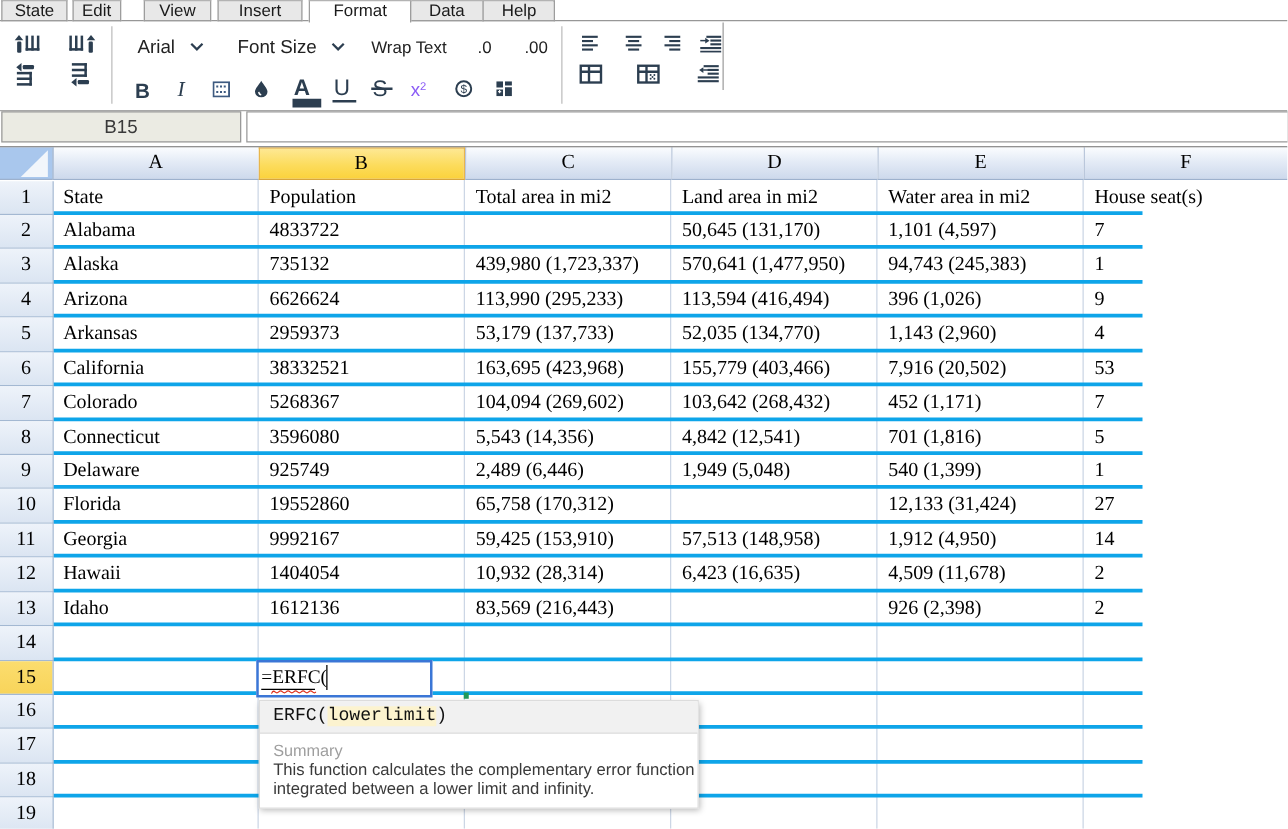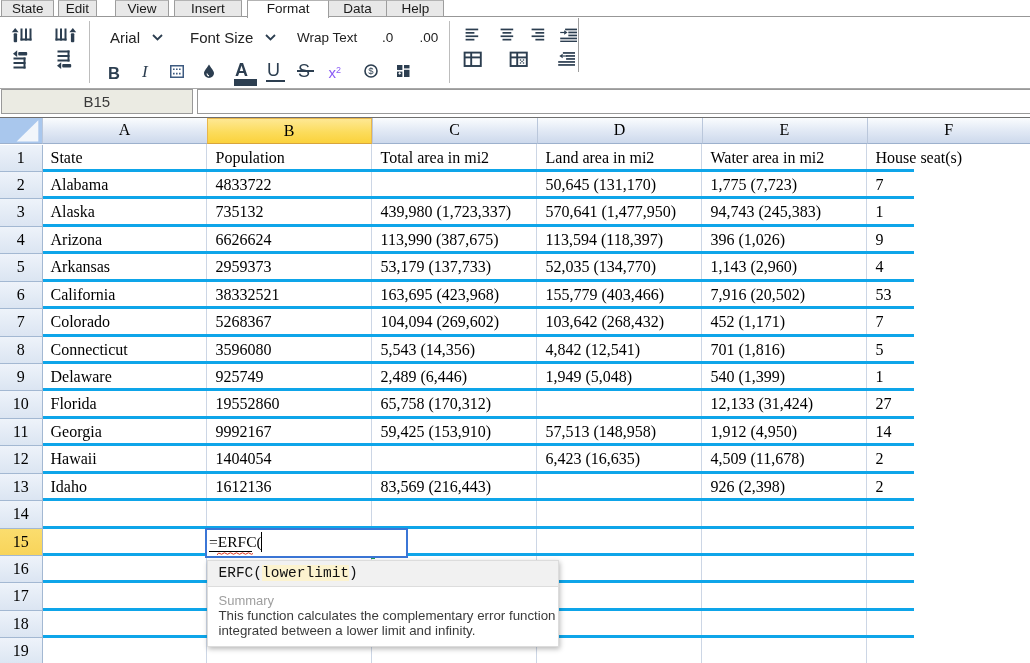--- a/index.html
+++ b/index.html
@@ -185,38 +185,38 @@
     <span class="cell" style="left:329.0px">Total area in mi2</span>
     <span class="cell" style="left:494.0px">Land area in mi2</span>
     <span class="cell" style="left:659.0px">Water area in mi2</span>
     <span class="cell" style="left:824.0px">House seat(s)</span>
   </div>
 <div class="rh" style="top:172.03px">2</div>
 <div class="row" style="top:172.03px">
     <span class="cell" style="left:-1.0px">Alabama</span>
     <span class="cell" style="left:164.0px">4833722</span>
     <span class="cell" style="left:494.0px">50,645 (131,170)</span>
-    <span class="cell" style="left:659.0px">1,775 (7,723)</span>
+    <span class="cell" style="left:659.0px">1,101 (4,597)</span>
     <span class="cell" style="left:824.0px">7</span>
   </div>
 <div class="rh" style="top:199.45999999999998px">3</div>
 <div class="row" style="top:199.45999999999998px">
     <span class="cell" style="left:-1.0px">Alaska</span>
     <span class="cell" style="left:164.0px">735132</span>
     <span class="cell" style="left:329.0px">439,980 (1,723,337)</span>
     <span class="cell" style="left:494.0px">570,641 (1,477,950)</span>
     <span class="cell" style="left:659.0px">94,743 (245,383)</span>
     <span class="cell" style="left:824.0px">1</span>
   </div>
 <div class="rh" style="top:226.89px">4</div>
 <div class="row" style="top:226.89px">
     <span class="cell" style="left:-1.0px">Arizona</span>
     <span class="cell" style="left:164.0px">6626624</span>
-    <span class="cell" style="left:329.0px">113,990 (387,675)</span>
-    <span class="cell" style="left:494.0px">113,594 (118,397)</span>
+    <span class="cell" style="left:329.0px">113,990 (295,233)</span>
+    <span class="cell" style="left:494.0px">113,594 (416,494)</span>
     <span class="cell" style="left:659.0px">396 (1,026)</span>
     <span class="cell" style="left:824.0px">9</span>
   </div>
 <div class="rh" style="top:254.32px">5</div>
 <div class="row" style="top:254.32px">
     <span class="cell" style="left:-1.0px">Arkansas</span>
     <span class="cell" style="left:164.0px">2959373</span>
     <span class="cell" style="left:329.0px">53,179 (137,733)</span>
     <span class="cell" style="left:494.0px">52,035 (134,770)</span>
     <span class="cell" style="left:659.0px">1,143 (2,960)</span>
@@ -272,20 +272,21 @@
     <span class="cell" style="left:164.0px">9992167</span>
     <span class="cell" style="left:329.0px">59,425 (153,910)</span>
     <span class="cell" style="left:494.0px">57,513 (148,958)</span>
     <span class="cell" style="left:659.0px">1,912 (4,950)</span>
     <span class="cell" style="left:824.0px">14</span>
   </div>
 <div class="rh" style="top:446.33000000000004px">12</div>
 <div class="row" style="top:446.33000000000004px">
     <span class="cell" style="left:-1.0px">Hawaii</span>
     <span class="cell" style="left:164.0px">1404054</span>
+    <span class="cell" style="left:329.0px">10,932 (28,314)</span>
     <span class="cell" style="left:494.0px">6,423 (16,635)</span>
     <span class="cell" style="left:659.0px">4,509 (11,678)</span>
     <span class="cell" style="left:824.0px">2</span>
   </div>
 <div class="rh" style="top:473.76px">13</div>
 <div class="row" style="top:473.76px">
     <span class="cell" style="left:-1.0px">Idaho</span>
     <span class="cell" style="left:164.0px">1612136</span>
     <span class="cell" style="left:329.0px">83,569 (216,443)</span>
     <span class="cell" style="left:659.0px">926 (2,398)</span>
@@ -297,21 +298,21 @@
 <div class="row" style="top:528.62px"></div>
 <div class="rh" style="top:556.05px">16</div>
 <div class="row" style="top:556.05px"></div>
 <div class="rh" style="top:583.48px">17</div>
 <div class="row" style="top:583.48px"></div>
 <div class="rh" style="top:610.91px">18</div>
 <div class="row" style="top:610.91px"></div>
 <div class="rh" style="top:638.34px">19</div>
 <div class="row" style="top:638.34px"></div>
 <div class="abs" style="left:370.6px;top:554.4px;width:4.6px;height:5px;background:#21995a;z-index:4"></div>
-<div class="abs" style="left:205.4px;top:527.7px;width:203px;height:30.3px;box-sizing:border-box;border:2.5px solid #3b76d6;background:#fff;z-index:5">
+<div class="abs" style="left:205.4px;top:527.7px;width:141px;height:30.3px;box-sizing:border-box;border:2.5px solid #3b76d6;background:#fff;z-index:5">
 <span style="position:absolute;left:1.6px;top:3px;font-family:'Liberation Serif',serif;font-size:15.5px;color:#000">=ERFC(</span>
 <span style="position:absolute;left:2px;top:21px;width:43px;height:1px;background:#000"></span>
 <svg style="position:absolute;left:9.5px;top:22.8px" width="36" height="4" viewBox="0 0 36 4">
       <path d="M0 3 Q1.5 0 3 1.5 T6 1.5 T9 1.5 T12 1.5 T15 1.5 T18 1.5 T21 1.5 T24 1.5 T27 1.5 T30 1.5 T33 1.5 T36 1.5" fill="none" stroke="#e0311d" stroke-width="1"></path>
     </svg>
 <span style="position:absolute;left:53.6px;top:2.5px;width:1.2px;height:20px;background:#000"></span>
 </div>
 <div class="abs" style="left:206.5px;top:560px;width:352px;height:86.5px;box-sizing:border-box;background:#fff;border:1px solid #dcdcdc;box-shadow:1px 2px 5px rgba(0,0,0,.28);z-index:7">
 <div style="position:absolute;left:0;top:0;width:100%;height:25.5px;background:#f1f1f1;border-bottom:1px solid #ddd;box-sizing:border-box">
 <span style="position:absolute;left:11px;top:4px;font-family:'Liberation Mono',monospace;font-size:14.5px;color:#111">ERFC(<span style="background:#fcf3cf">lowerlimit</span>)</span>

